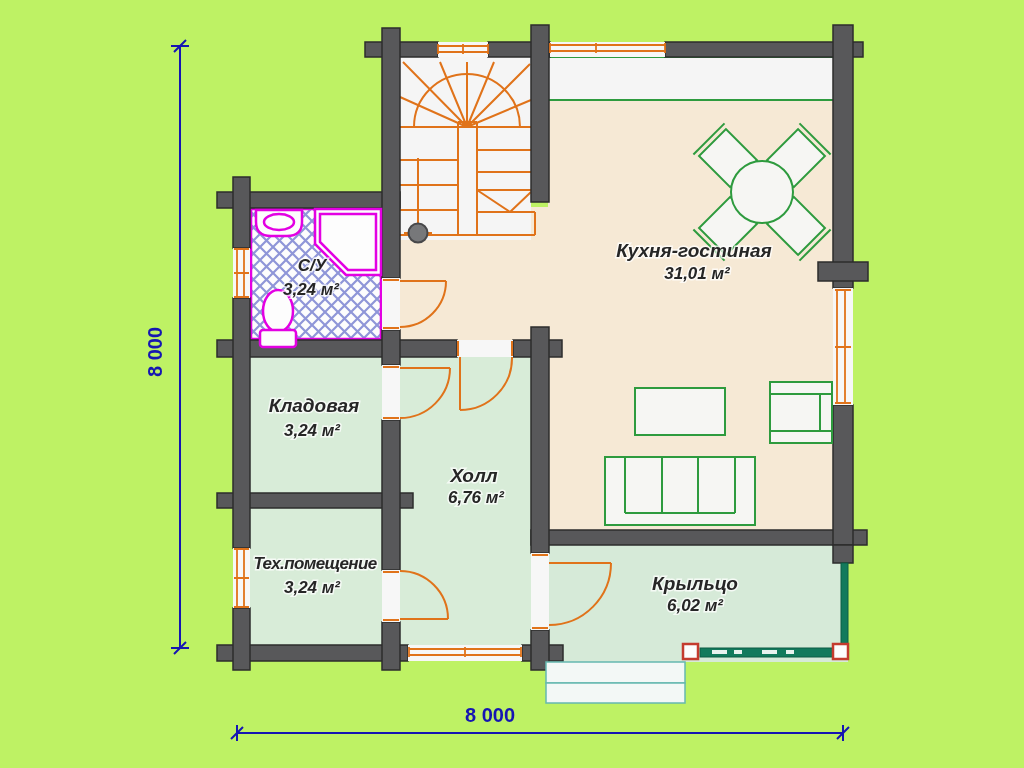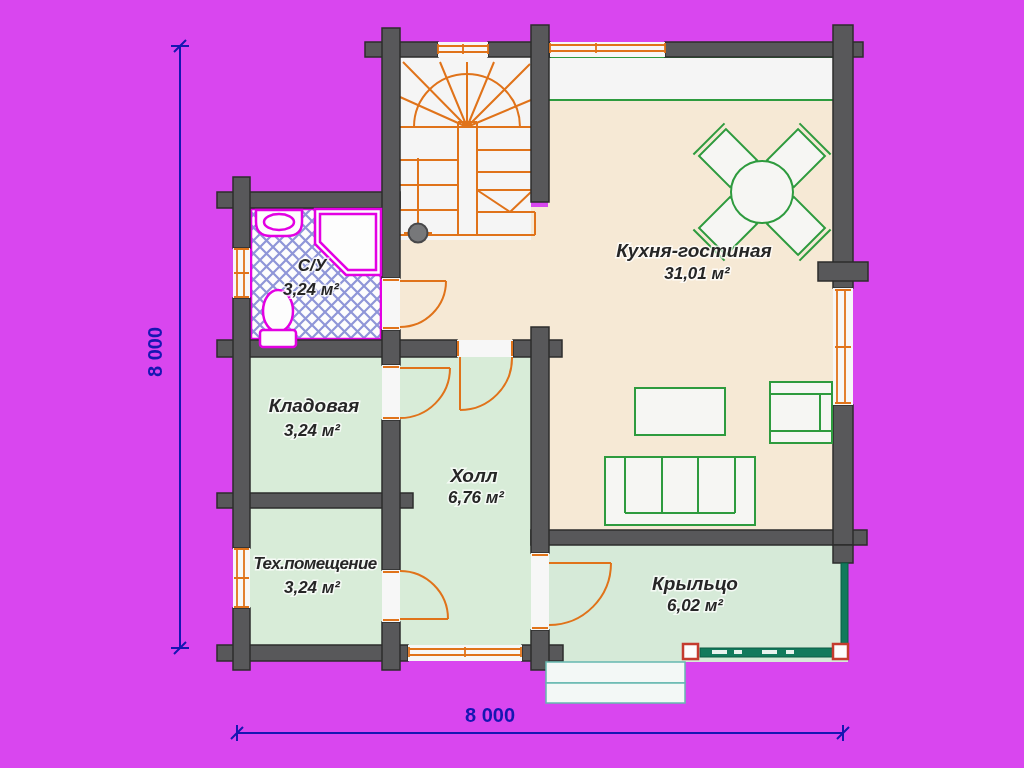--- a/index.html
+++ b/index.html
@@ -1,16 +1,16 @@
 <!DOCTYPE html>
 <html><head>
 <meta charset="utf-8">
 <style>
   html,body{margin:0;padding:0;background:#f2f2f2;}
-  .stage{position:relative;width:1024px;height:768px;background:#d946ef;overflow:hidden;}
+  .stage{position:relative;width:1024px;height:768px;background:#bef264;overflow:hidden;}
   svg{display:block;}
   .wall{fill:#58585a;stroke:#2d2d2d;stroke-width:1.5;}
   .gap{fill:#f7f7f7;}
   .orange{stroke:#e0731a;stroke-width:2;fill:none;}
   .orange-thin{stroke:#e0731a;stroke-width:1.8;fill:none;}
   .greenline{stroke:#2e9b3e;stroke-width:2;fill:none;}
   .furn{stroke:#2e9b3e;stroke-width:2;fill:#f6f6f3;}
   .mag{stroke:#e300e3;stroke-width:2.5;fill:#fdfdfd;}
   .lbl{font:italic 700 19px "Liberation Sans",sans-serif;fill:#262626;text-anchor:middle;
        paint-order:stroke;stroke:rgba(255,255,255,0.75);stroke-width:3px;}

